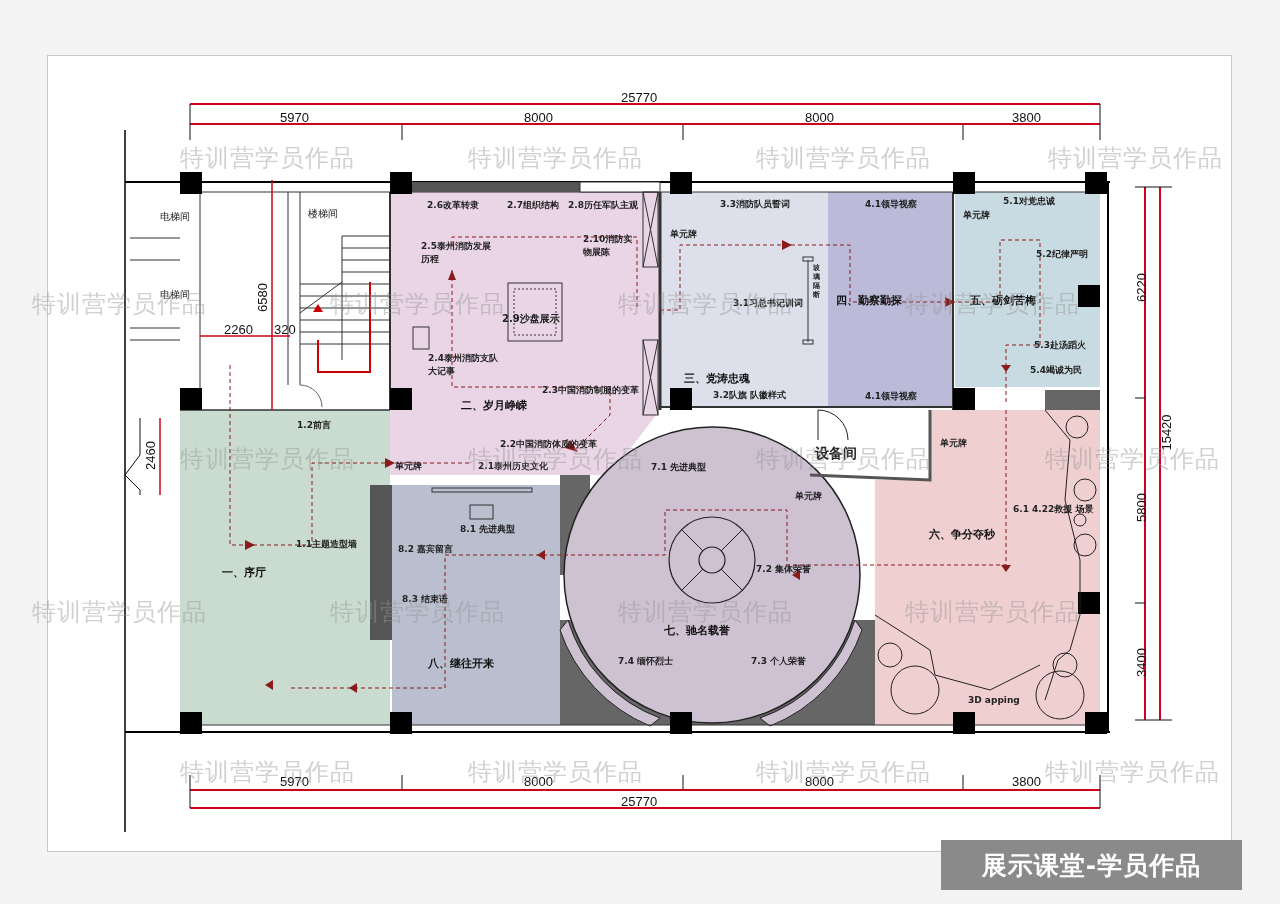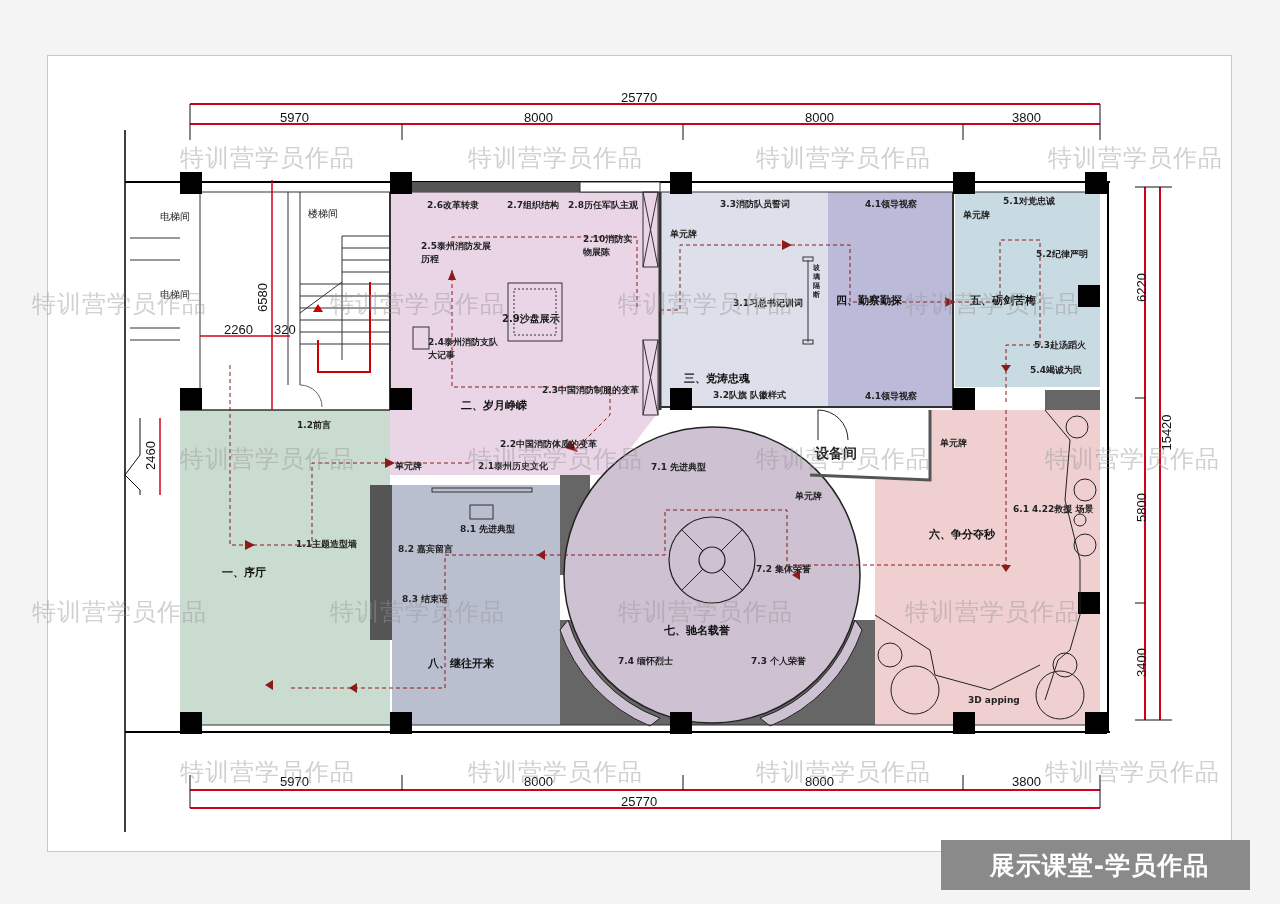--- a/index.html
+++ b/index.html
@@ -6,21 +6,21 @@
   body{width:1280px;height:904px;background:#f4f4f4;position:relative;overflow:hidden;font-family:"DejaVu Sans","Liberation Sans",sans-serif;}
   #stage{position:absolute;left:0;top:0;width:1036px;height:904px;}
   .frame{position:absolute;left:47px;top:55px;width:1183px;height:795px;border:1.5px solid #c8c8c8;background:#fff;}
   .abs{position:absolute;}
   .lbl{position:absolute;color:#222;font-weight:bold;white-space:nowrap;}
   .sm{font-size:9px;}
   .md{font-size:10px;}
   .zone-title{font-size:11px;font-weight:bold;color:#111;text-align:center;}
   .dim{position:absolute;font-family:"Liberation Sans",sans-serif;font-size:13px;color:#111;white-space:nowrap;}
   .wm{position:absolute;font-family:"DejaVu Sans",sans-serif;font-size:24px;color:rgba(150,150,150,0.45);white-space:nowrap;letter-spacing:1px;}
-  .badge{position:absolute;left:941px;top:840px;width:301px;height:50px;background:#8a8a8a;color:#fff;font-size:25px;font-weight:bold;display:flex;align-items:center;justify-content:center;letter-spacing:1px;padding-left:8px;}
+  .badge{position:absolute;left:941px;top:840px;width:301px;height:50px;background:#8a8a8a;color:#fff;font-size:25px;font-weight:bold;display:flex;align-items:center;justify-content:center;letter-spacing:1px;}
 </style>
 </head>
 <body>
 
 <div id="stage">
   <div class="frame"></div>
 
   <svg class="abs" style="left:0;top:0" width="1280" height="904">
 
     <rect x="180" y="410" width="210" height="315" fill="#cadccf"></rect>
@@ -216,21 +216,21 @@
   <div class="lbl" style="left:815px;top:445px;font-size:14px;">设备间</div>
 
   <div class="lbl zone-title" style="left:222px;top:565px;">一、序厅</div>
   <div class="lbl sm" style="left:296px;top:538px;">1.1主题造型墙</div>
   <div class="lbl sm" style="left:297px;top:419px;">1.2前言</div>
 
   <div class="lbl zone-title" style="left:461px;top:398px;">二、岁月峥嵘</div>
   <div class="lbl sm" style="left:478px;top:460px;">2.1泰州历史文化</div>
   <div class="lbl sm" style="left:500px;top:438px;">2.2中国消防体质的变革</div>
   <div class="lbl sm" style="left:542px;top:384px;">2.3中国消防制服的变革</div>
-  <div class="lbl sm" style="left:428px;top:336px;width:70px;white-space:normal;">2.4泰州消防支队大记事</div>
+  <div class="lbl sm" style="left:428px;top:352px;width:70px;white-space:normal;">2.4泰州消防支队大记事</div>
   <div class="lbl sm" style="left:421px;top:240px;width:75px;white-space:normal;">2.5泰州消防发展历程</div>
   <div class="lbl sm" style="left:427px;top:199px;">2.6改革转隶</div>
   <div class="lbl sm" style="left:507px;top:199px;">2.7组织结构</div>
   <div class="lbl sm" style="left:568px;top:199px;">2.8历任军队主观</div>
   <div class="lbl md" style="left:502px;top:312px;">2.9沙盘展示</div>
   <div class="lbl sm" style="left:583px;top:233px;width:58px;white-space:normal;">2.10消防实物展陈</div>
   <div class="lbl sm" style="left:395px;top:460px;">单元牌</div>
 
   <div class="lbl zone-title" style="left:684px;top:371px;">三、党涛忠魂</div>
   <div class="lbl sm" style="left:733px;top:297px;">3.1习总书记训词</div>

